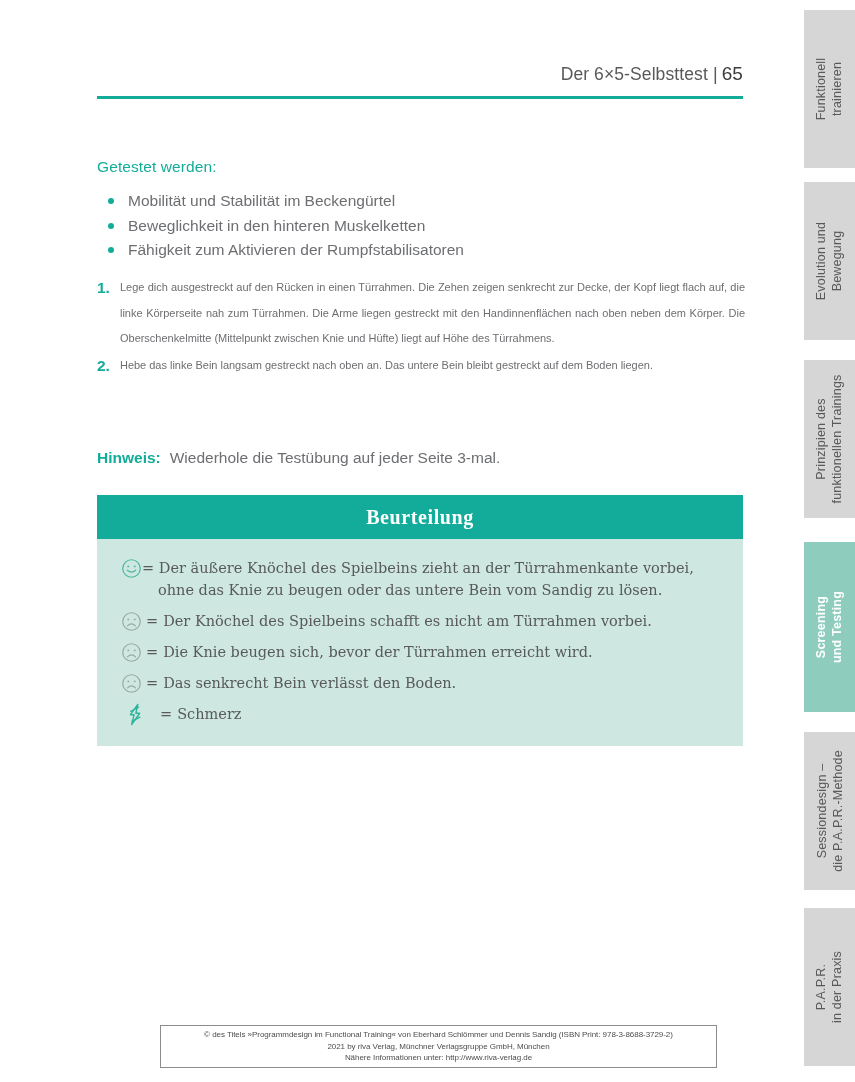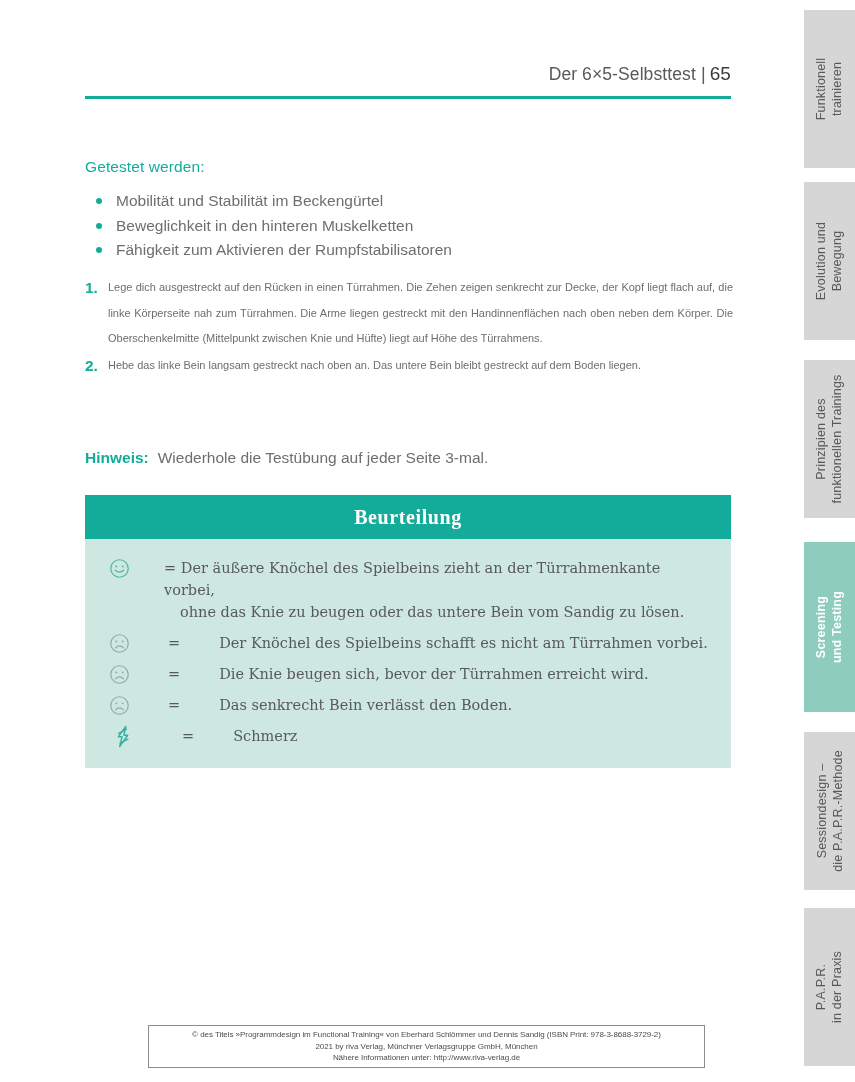--- a/index.html
+++ b/index.html
@@ -12,21 +12,21 @@
     background: #ffffff;
     font-family: "Liberation Sans", sans-serif;
     position: relative;
     overflow: hidden;
     color: #6d6e71;
   }
 
   
   .page {
     position: absolute;
-    left: 0; top: 0;
+    left: 12px; top: 0;
     width: 795px;
     height: 1082px;
     background: #ffffff;
   }
 
   
   .running-head {
     position: absolute;
     left: 85px;
     top: 63px;
@@ -163,21 +163,20 @@
     background: #cee8e1;
     padding: 18px 0 20px 0;
     min-height: 146px;
     box-sizing: border-box;
   }
   .assess-row {
     display: flex;
     align-items: flex-start;
     padding: 0 18px 0 24px;
     margin-bottom: 9px;
-    gap: 34px;
   }
   .assess-row:last-child { margin-bottom: 0; }
 
   .face-icon {
     flex: 0 0 auto;
     width: 21px;
     height: 21px;
     margin-top: 1px;
   }
   .bolt-icon {

